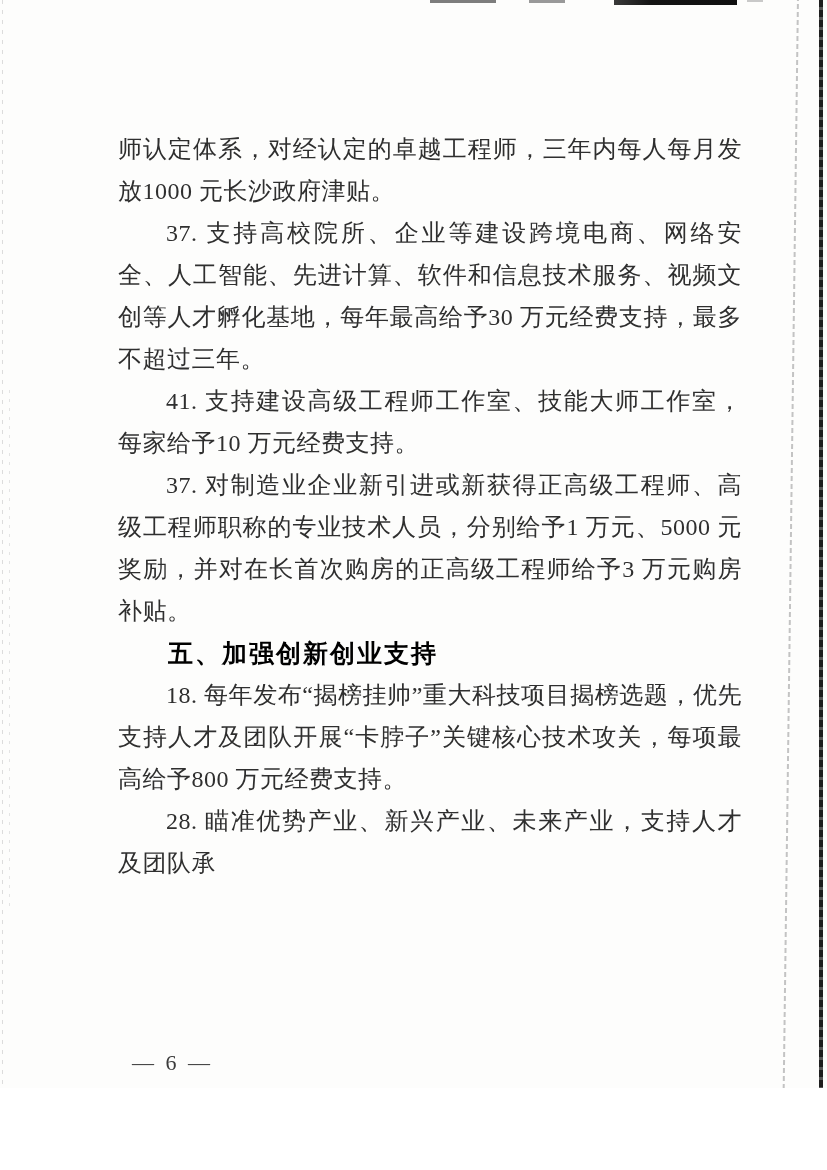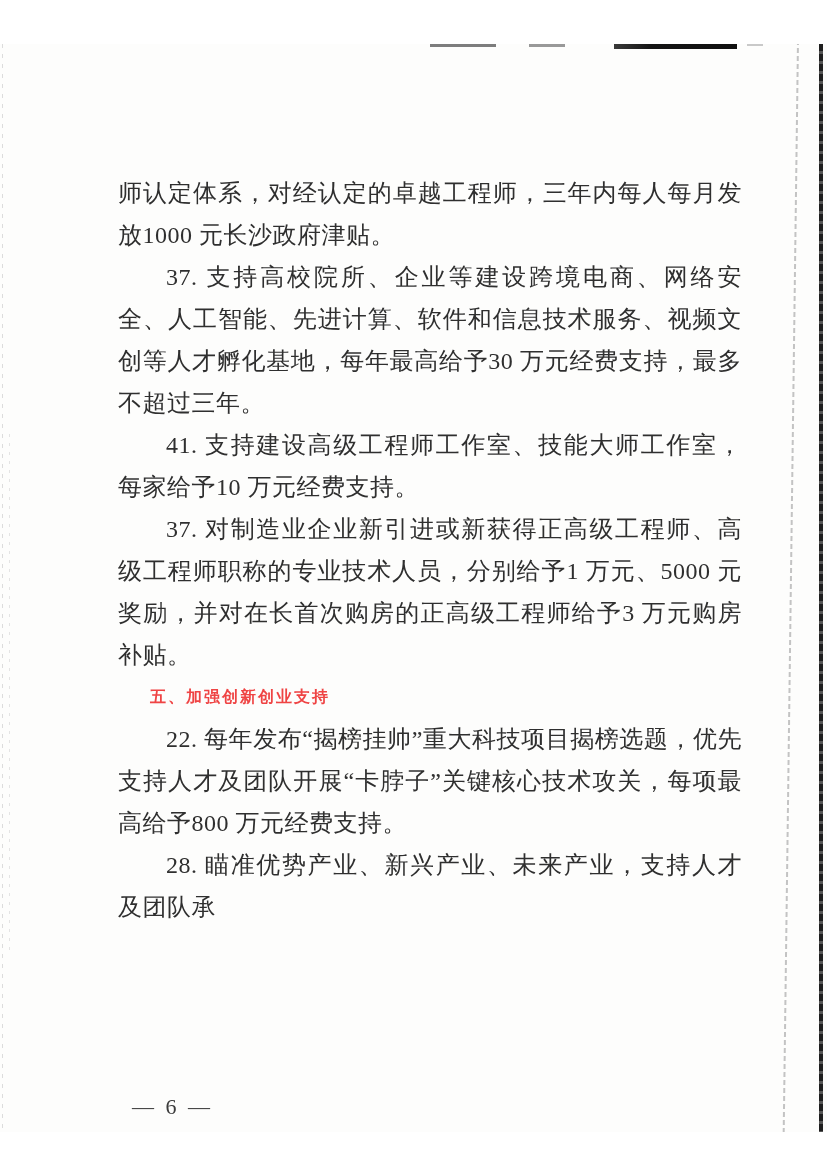--- a/index.html
+++ b/index.html
@@ -8,21 +8,20 @@
     background: #ffffff;
     overflow: hidden;
   }
   .page {
     position: relative;
     width: 827px;
     height: 1088px;
     background: #fdfdfc;
     font-family: "Liberation Serif", "DejaVu Serif", serif;
     overflow: hidden;
-    margin-top: 44px;
   }
 
   
   .text-block {
     position: absolute;
     left: 118px;
     top: 128px;
     width: 624px;
     color: #2f2f2f;
     font-size: 24px;
@@ -34,25 +33,25 @@
   .para {
     margin: 0;
     text-indent: 2em;
   }
   .para.continuation {
     text-indent: 0;
   }
   .section-heading {
     margin: 0;
     text-indent: 2em;
-    font-size: 16px;
+    font-size: 25px;
     line-height: 42px;
     font-weight: 700;
     font-family: "Liberation Sans", "DejaVu Sans", sans-serif;
-    color: #ef4444;
+    color: #000000;
     letter-spacing: 2px;
     text-align: left;
   }
 
   
   .page-footer {
     position: absolute;
     left: 132px;
     top: 1050px;
     font-size: 22px;
@@ -100,21 +99,21 @@
   <div class="artifact right-line-dark"></div>
   <div class="artifact left-dots-a"></div>
   <div class="artifact left-dots-b"></div>
 
   <main class="text-block">
     <p class="para continuation">师认定体系，对经认定的卓越工程师，三年内每人每月发放1000 元长沙政府津贴。</p>
     <p class="para">37. 支持高校院所、企业等建设跨境电商、网络安全、人工智能、先进计算、软件和信息技术服务、视频文创等人才孵化基地，每年最高给予30 万元经费支持，最多不超过三年。</p>
     <p class="para">41. 支持建设高级工程师工作室、技能大师工作室，每家给予10 万元经费支持。</p>
     <p class="para">37. 对制造业企业新引进或新获得正高级工程师、高级工程师职称的专业技术人员，分别给予1 万元、5000 元奖励，并对在长首次购房的正高级工程师给予3 万元购房补贴。</p>
     <h2 class="section-heading">五、加强创新创业支持</h2>
-    <p class="para">22. 每年发布“揭榜挂帅”重大科技项目揭榜选题，优先支持人才及团队开展“卡脖子”关键核心技术攻关，每项最高给予800 万元经费支持。</p>
+    <p class="para">18. 每年发布“揭榜挂帅”重大科技项目揭榜选题，优先支持人才及团队开展“卡脖子”关键核心技术攻关，每项最高给予800 万元经费支持。</p>
     <p class="para">28. 瞄准优势产业、新兴产业、未来产业，支持人才及团队承</p>
   </main>
 
   <div class="page-footer">
     <span>— 6 —</span>
   </div>
 
 </div>
 
 </body></html>

